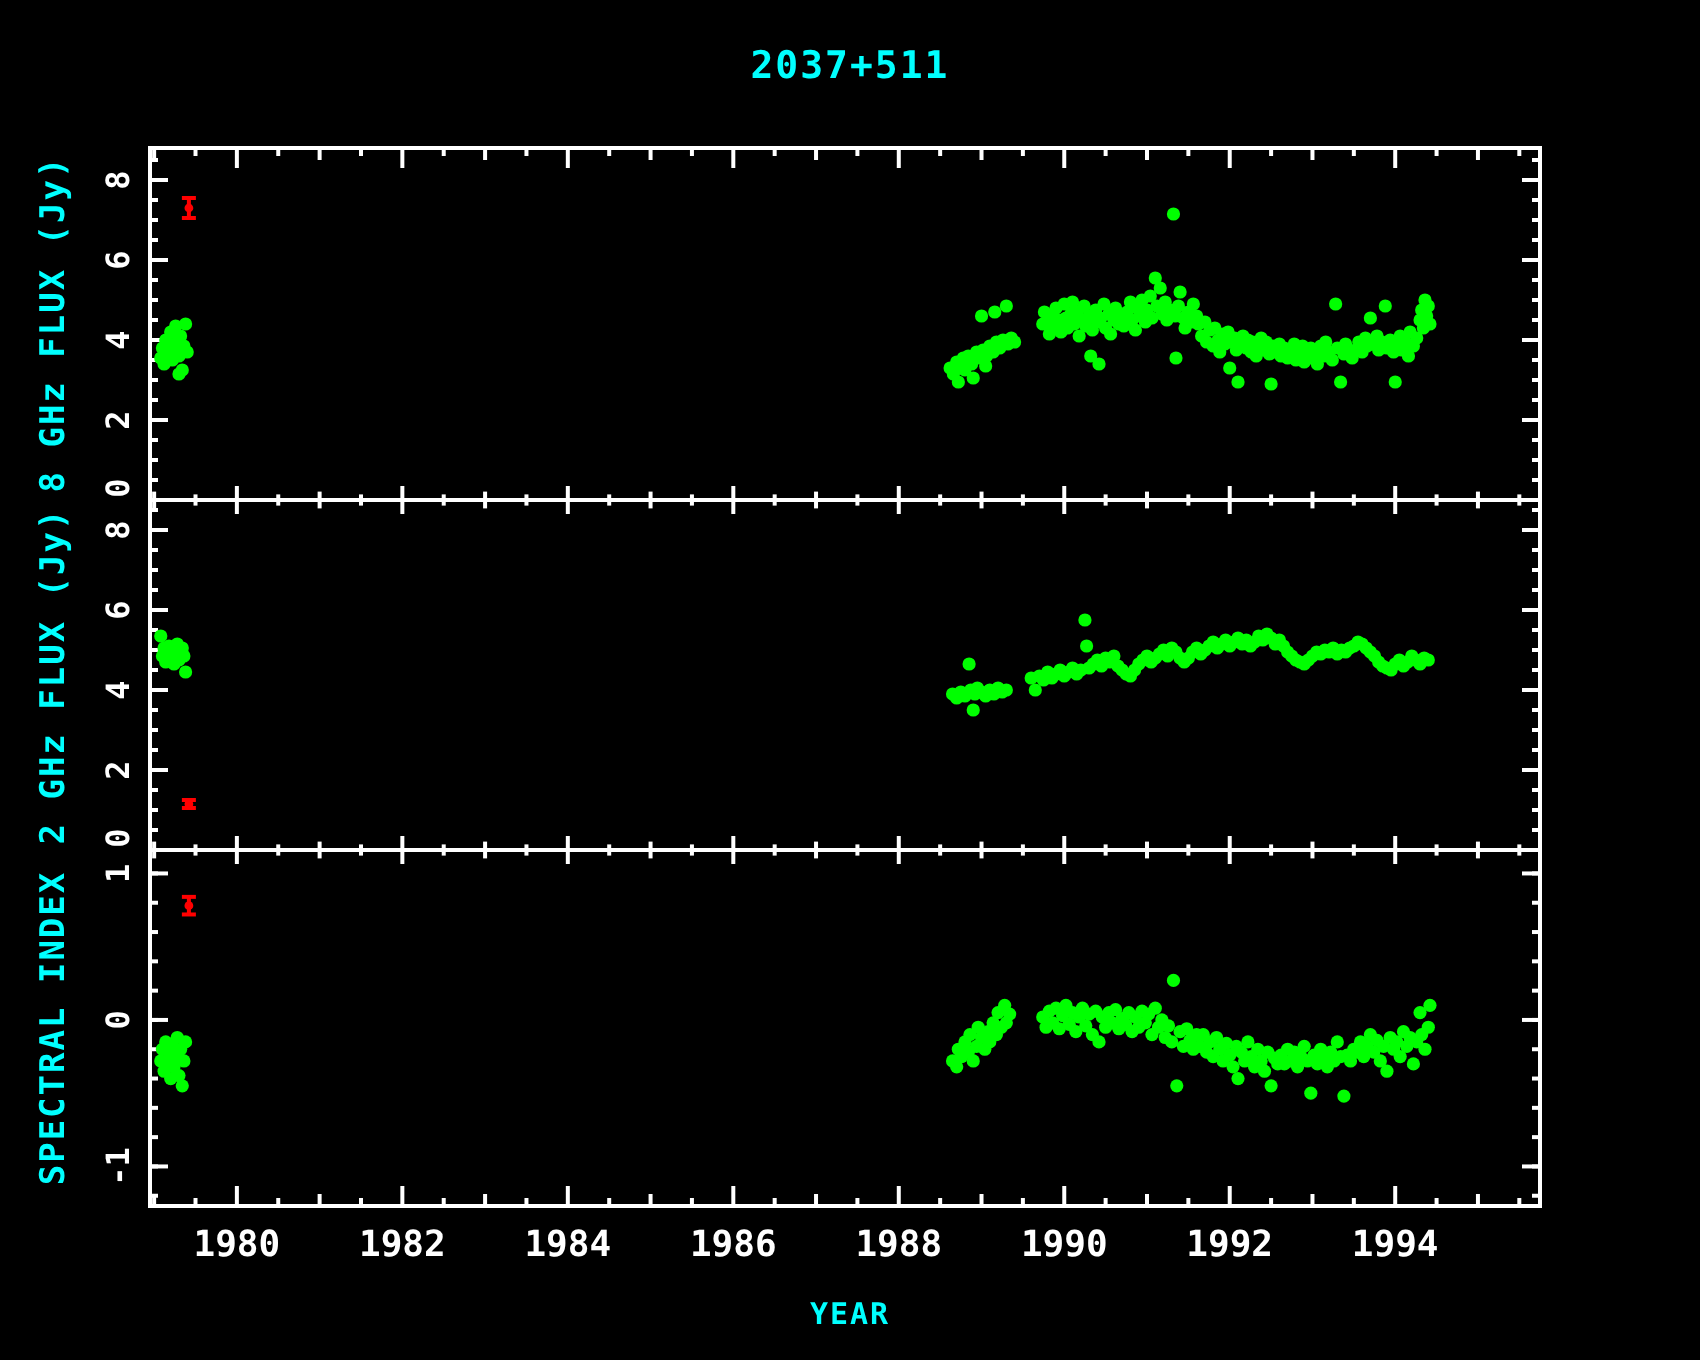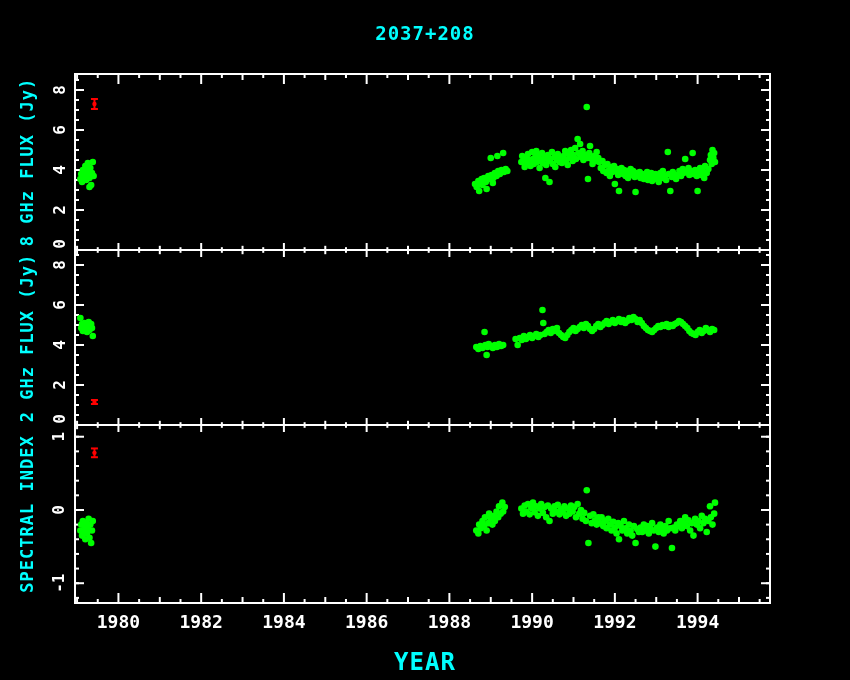--- a/index.html
+++ b/index.html
@@ -1,33 +1,33 @@
 <!DOCTYPE html>
 <html><head>
 <meta charset="utf-8">
 <style>
   html,body{margin:0;padding:0;background:#000;}
   .fig{position:relative;width:850px;height:680px;background:#000;overflow:hidden;
        font-family:"DejaVu Sans Mono", monospace;}
   .title{position:absolute;top:22px;left:0;width:100%;text-align:center;
          color:#00ffff;font-weight:bold;font-size:19px;letter-spacing:1px;}
   .xlab{position:absolute;top:648px;left:0;width:100%;text-align:center;
-        color:#00ffff;font-weight:bold;font-size:24px;letter-spacing:1px;}
+        color:#00ffff;font-weight:bold;font-size:15px;letter-spacing:1px;}
   .ylab{position:absolute;color:#00ffff;font-weight:bold;font-size:17px;
         white-space:nowrap;transform:translate(-50%,-50%) rotate(-90deg);letter-spacing:1px;}
   .ylab1{left:27px;top:162px;}
   .ylab2{left:27px;top:338px;}
   .ylab3{left:27px;top:514px;}
   svg text{font-family:"DejaVu Sans Mono", monospace;font-weight:bold;fill:#ffffff;}
 </style>
 </head>
 <body>
 
 <div class="fig">
-  <div class="title">2037+208</div>
+  <div class="title">2037+511</div>
   <div class="ylab ylab1">8 GHz FLUX (Jy)</div>
   <div class="ylab ylab2">2 GHz FLUX (Jy)</div>
   <div class="ylab ylab3">SPECTRAL INDEX</div>
   <svg id="plot" width="850" height="680" viewBox="0 0 850 680">
       <rect x="75" y="74" width="695" height="529" fill="none" stroke="#ffffff" stroke-width="2"></rect>
       <line x1="75" y1="250" x2="770" y2="250" stroke="#ffffff" stroke-width="2"></line>
       <line x1="75" y1="425" x2="770" y2="425" stroke="#ffffff" stroke-width="2"></line>
       <line x1="77.0684523809505" y1="74" x2="77.0684523809505" y2="80" stroke="#ffffff" stroke-width="2"></line>
       <line x1="77.0684523809505" y1="597" x2="77.0684523809505" y2="603" stroke="#ffffff" stroke-width="2"></line>
       <line x1="77.0684523809505" y1="245.8" x2="77.0684523809505" y2="254.2" stroke="#ffffff" stroke-width="2"></line>

